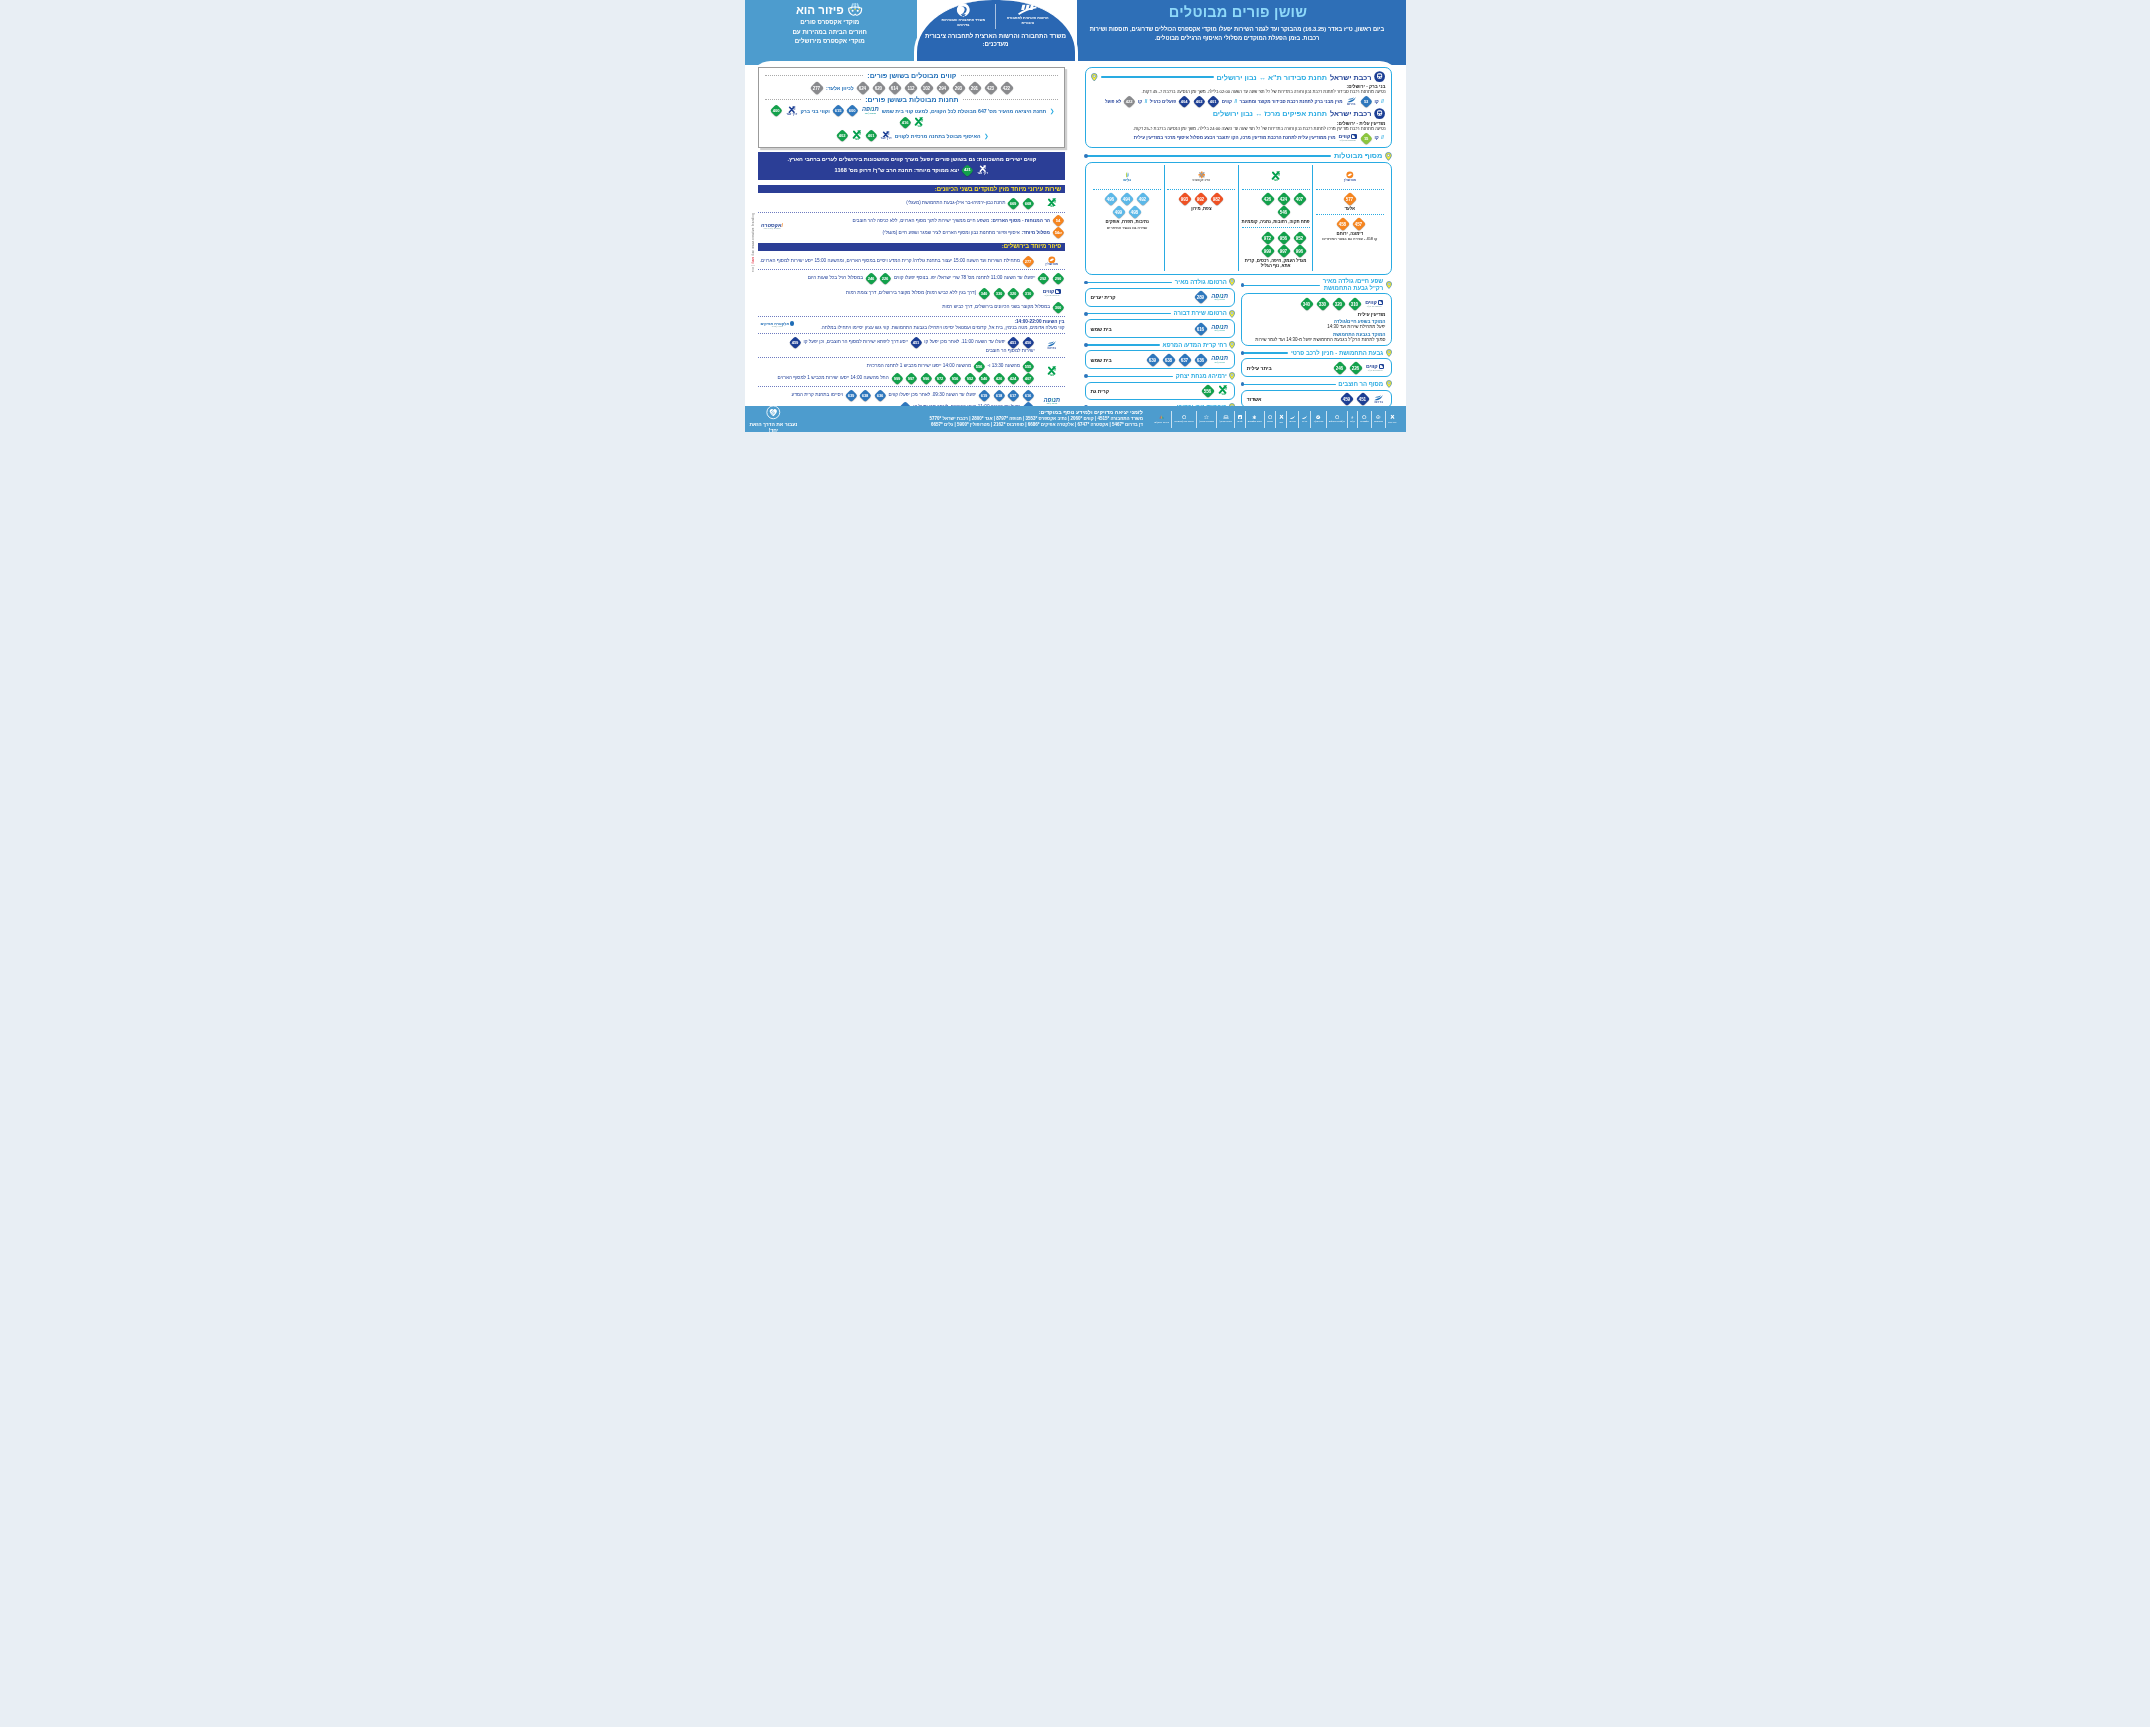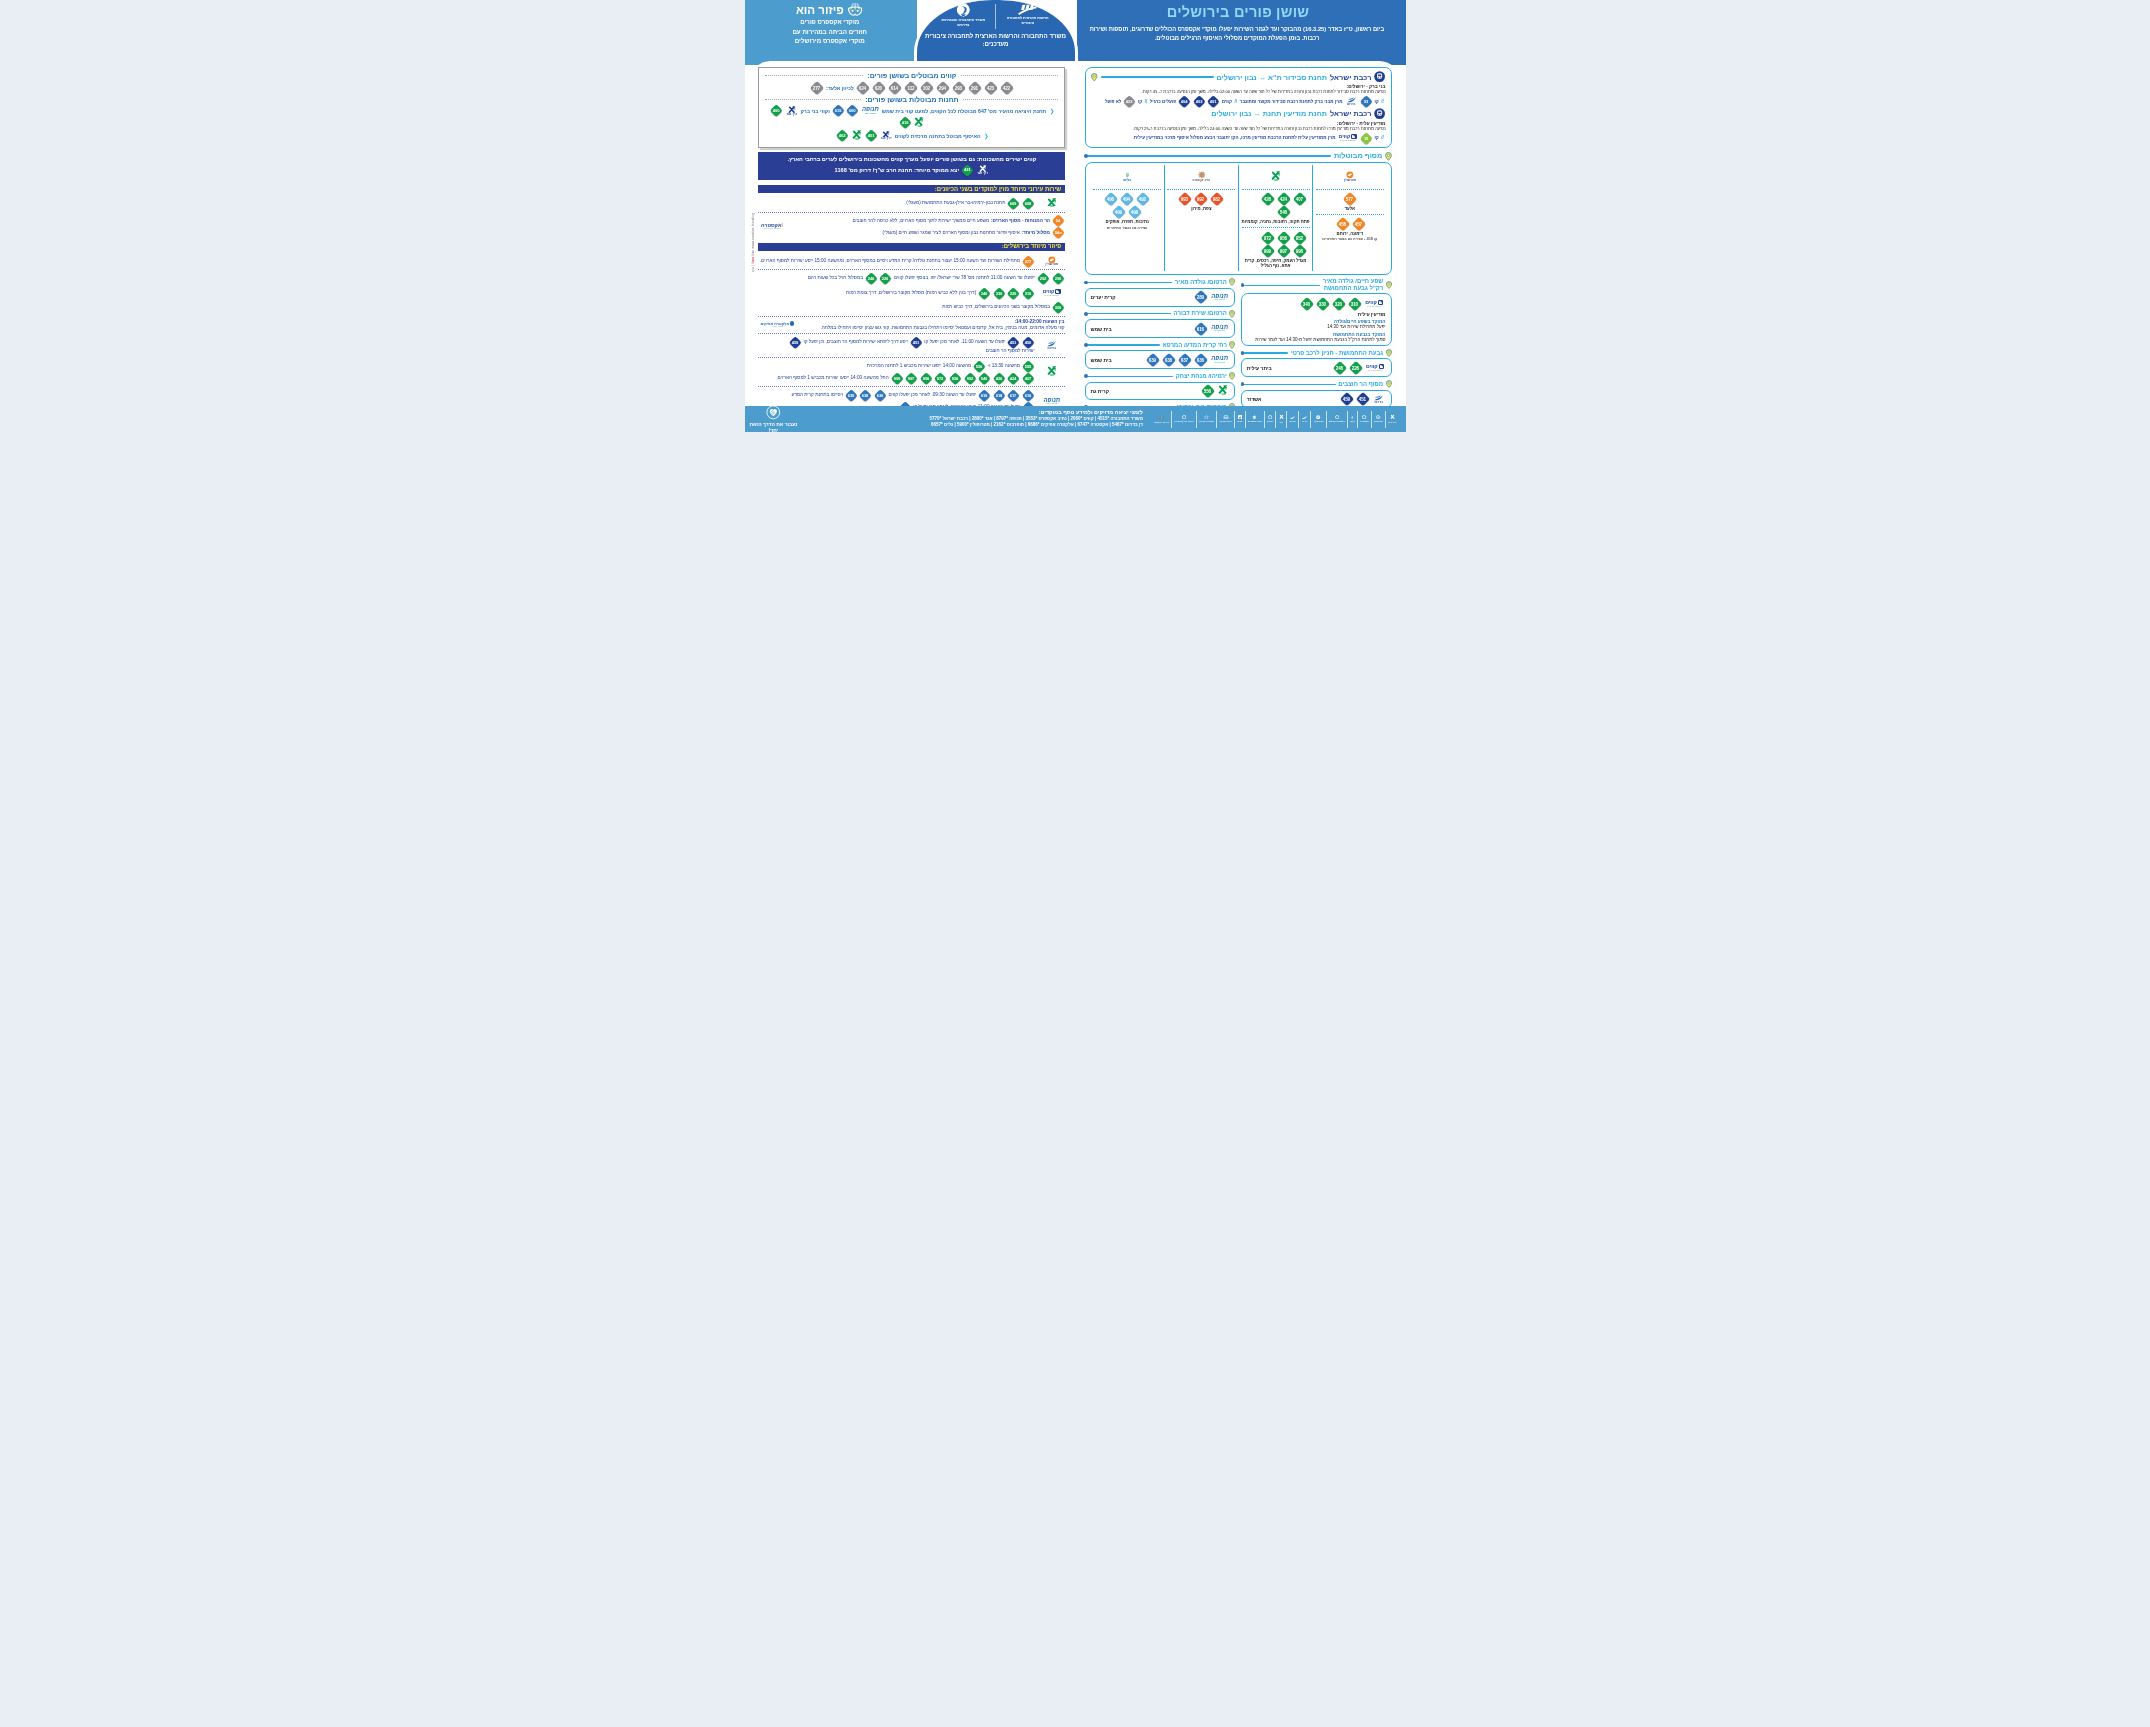--- a/index.html
+++ b/index.html
@@ -104,21 +104,21 @@
   .slogan { width:51px; text-align:center; color:#fff; font-weight:bold; font-size:5px; line-height:1.25; }
   svg { display:block; }
 </style>
 </head>
 <body>
 
 <div class="poster">
 
   <div class="hdr">
     <div class="hdr-right">
-      <div class="hdr-title">שושן פורים בירושלים</div>
+      <div class="hdr-title">שושן פורים מבוטלים</div>
       <div class="hdr-sub">ביום ראשון, ט"ז באדר (16.3.25) מהבוקר  ועד לגמר השירות יפעלו מוקדי אקספרס הכוללים שדרוגים, תוספות ושירות רכבות. בזמן הפעלת המוקדים מסלולי האיסוף הרגילים מבוטלים.</div>
     </div>
     <div class="hdr-left"></div>
     <div class="hdr-mid">
       <div class="mid-in">
         <div class="mid-logos">
           <div class="mid-log">
             <svg width="23" height="13" viewBox="0 0 54 30" style="margin:0 auto">
                 <path d="M6 26 Q24 14 48 10" stroke="#fff" stroke-width="4" fill="none"></path>
                 <g fill="#fff">
@@ -231,21 +231,21 @@
                 <svg width="11.2" height="11.2" viewBox="0 0 26 26">
                   <circle cx="13" cy="13" r="12.5" fill="#1c3e94"></circle>
                   <rect x="7" y="5" width="12" height="13" rx="4" fill="#fff"></rect>
                   <rect x="9" y="8" width="8" height="4" rx="1" fill="#1c3e94"></rect>
                   <circle cx="10" cy="15" r="1.3" fill="#1c3e94"></circle>
                   <circle cx="16" cy="15" r="1.3" fill="#1c3e94"></circle>
                   <path d="M8 20 l-2 4 M18 20 l2 4" stroke="#1c3e94" stroke-width="1.6"></path>
                 </svg>
               </span>
             <span class="tb-op">רכבת ישראל</span>
-            <span class="tb-route">תחנת מודיעין תחנת ↔ נבון ירושלים</span>
+            <span class="tb-route">תחנת אפיקים מרכז ↔ נבון ירושלים</span>
           </div>
           <div class="tb-sub">מודיעין עלית - ירושלים:</div>
           <div class="tb-p">נסיעה מתחנת רכבת מודיעין מרכז לתחנת רכבת נבון וחזרה בתדירות של כל חצי שעה עד השעה 24:00 בלילה. משך זמן הנסיעה ברכבת כ-25 דקות.</div>
           <div class="tb-line" id="train-line2">
               <span class="slash">//</span>
               <span style="margin: 0px 0.9px;">קו</span>
               <span class="dm c-lime">
                 <span>15</span>
               </span>
               <span class="lgo">

